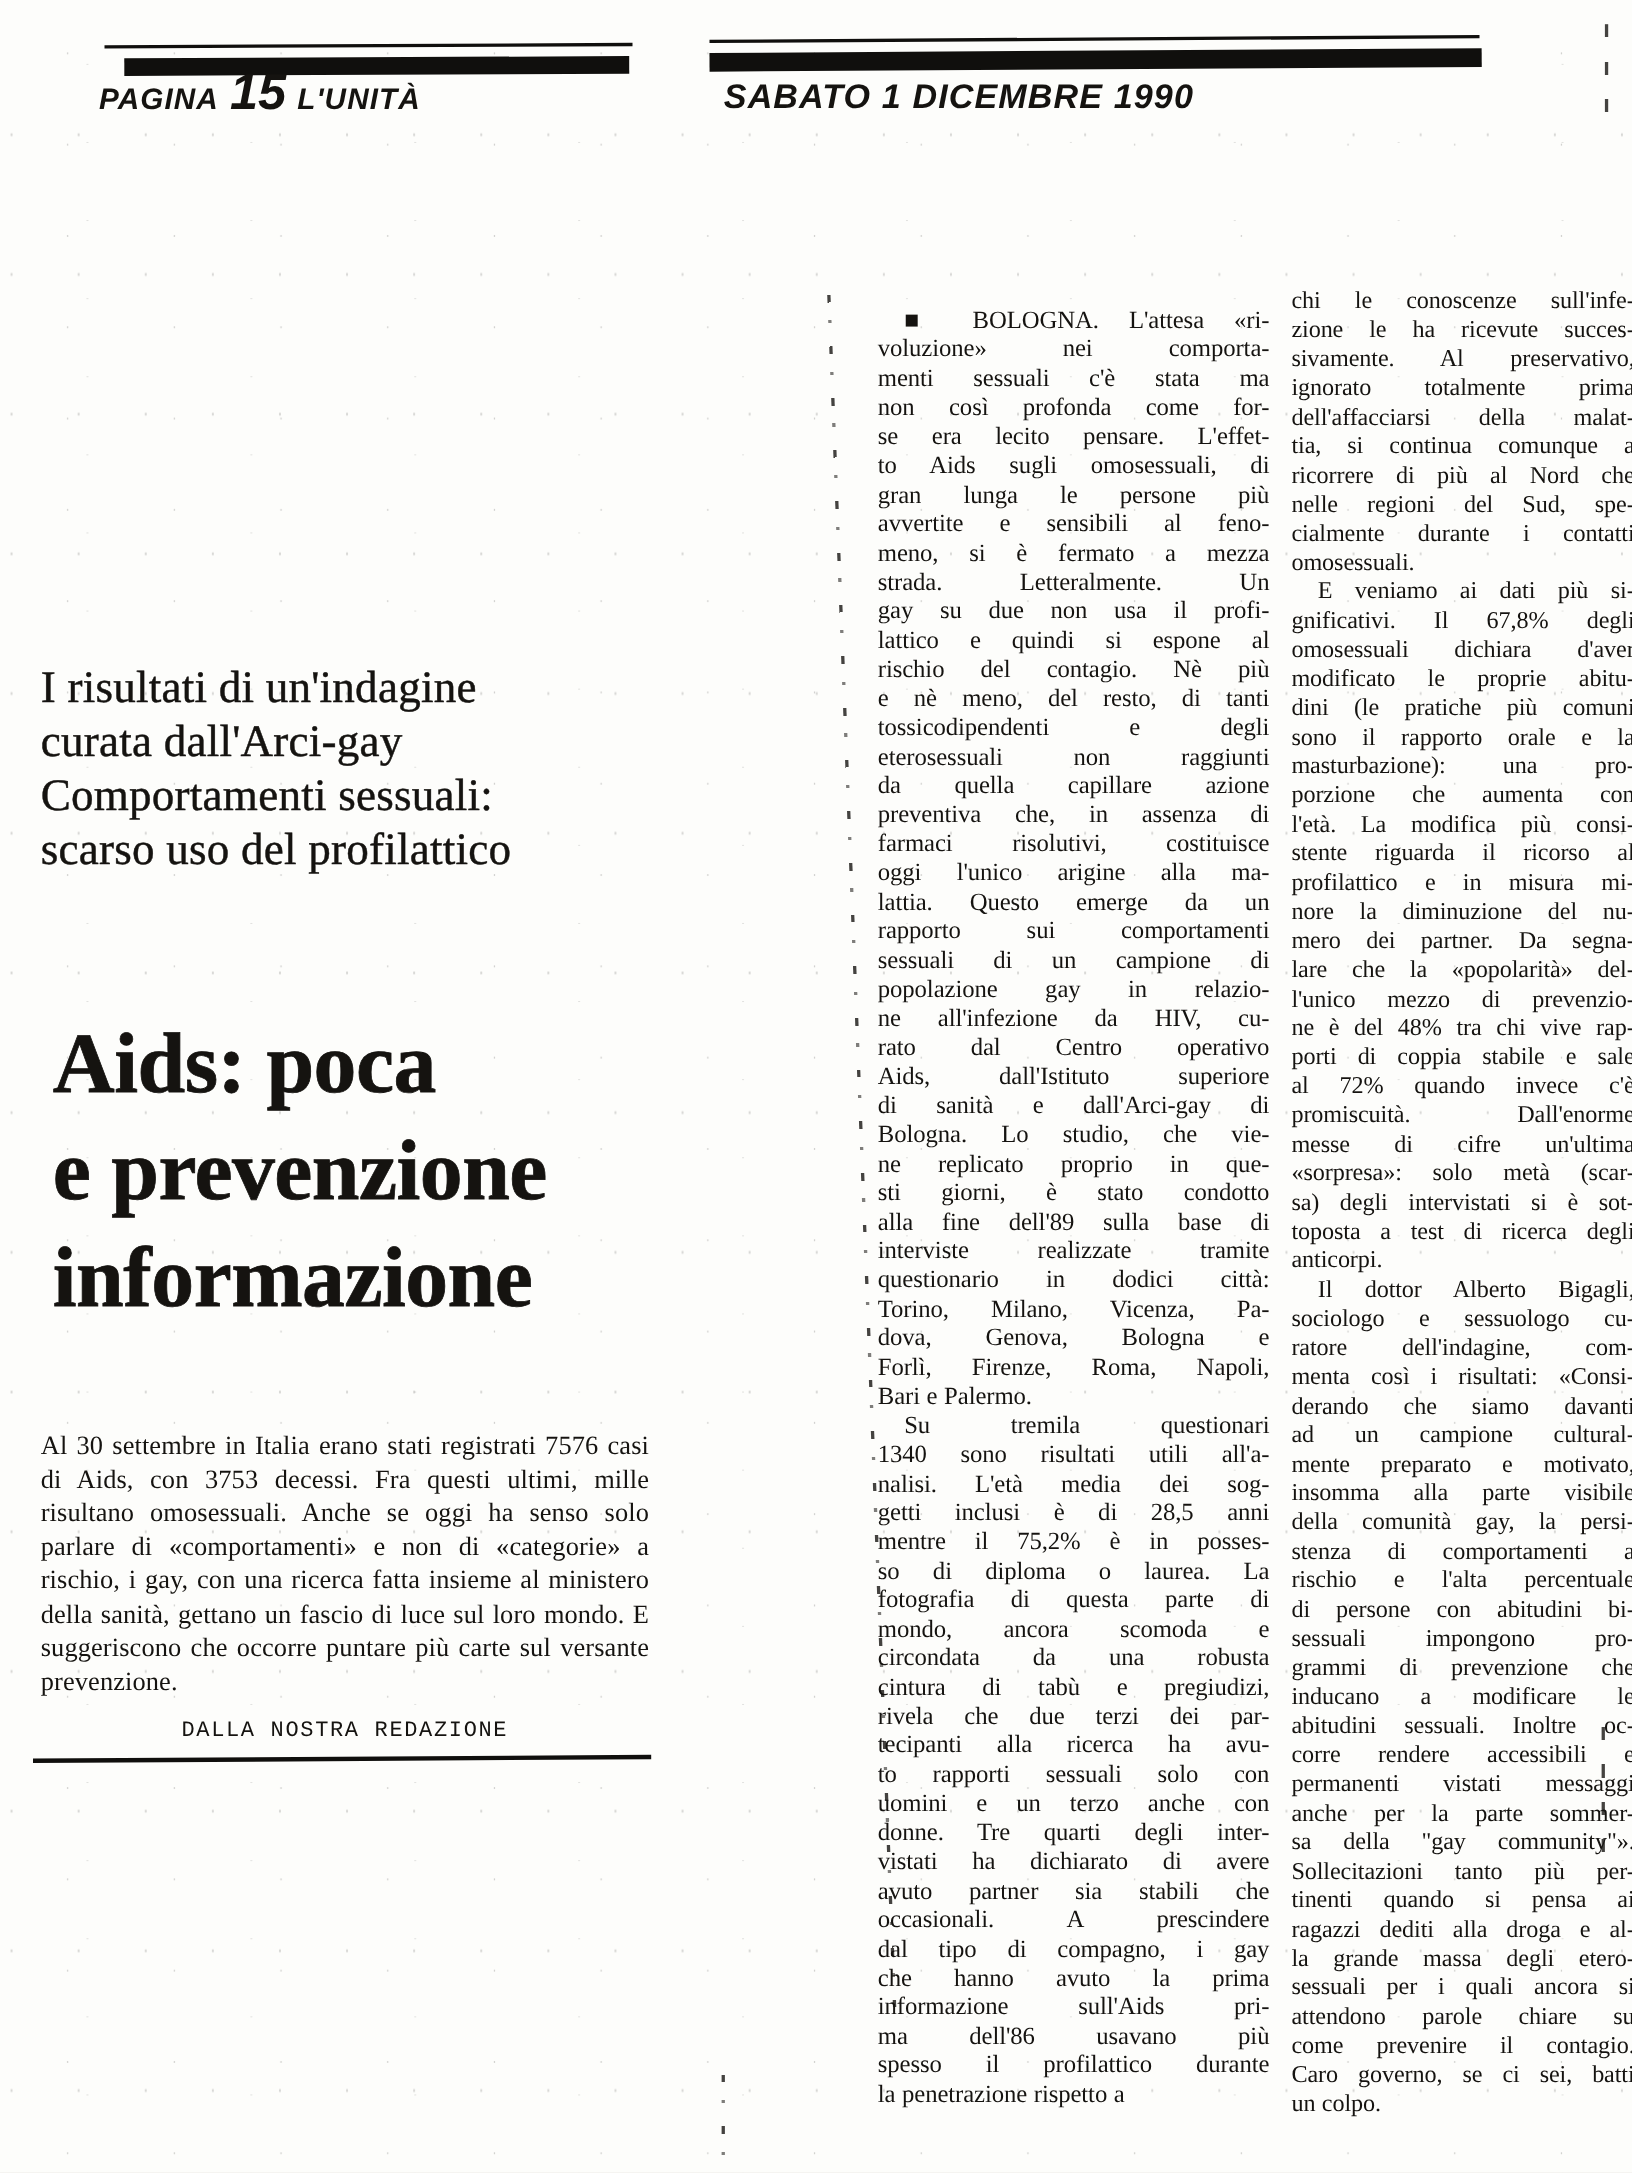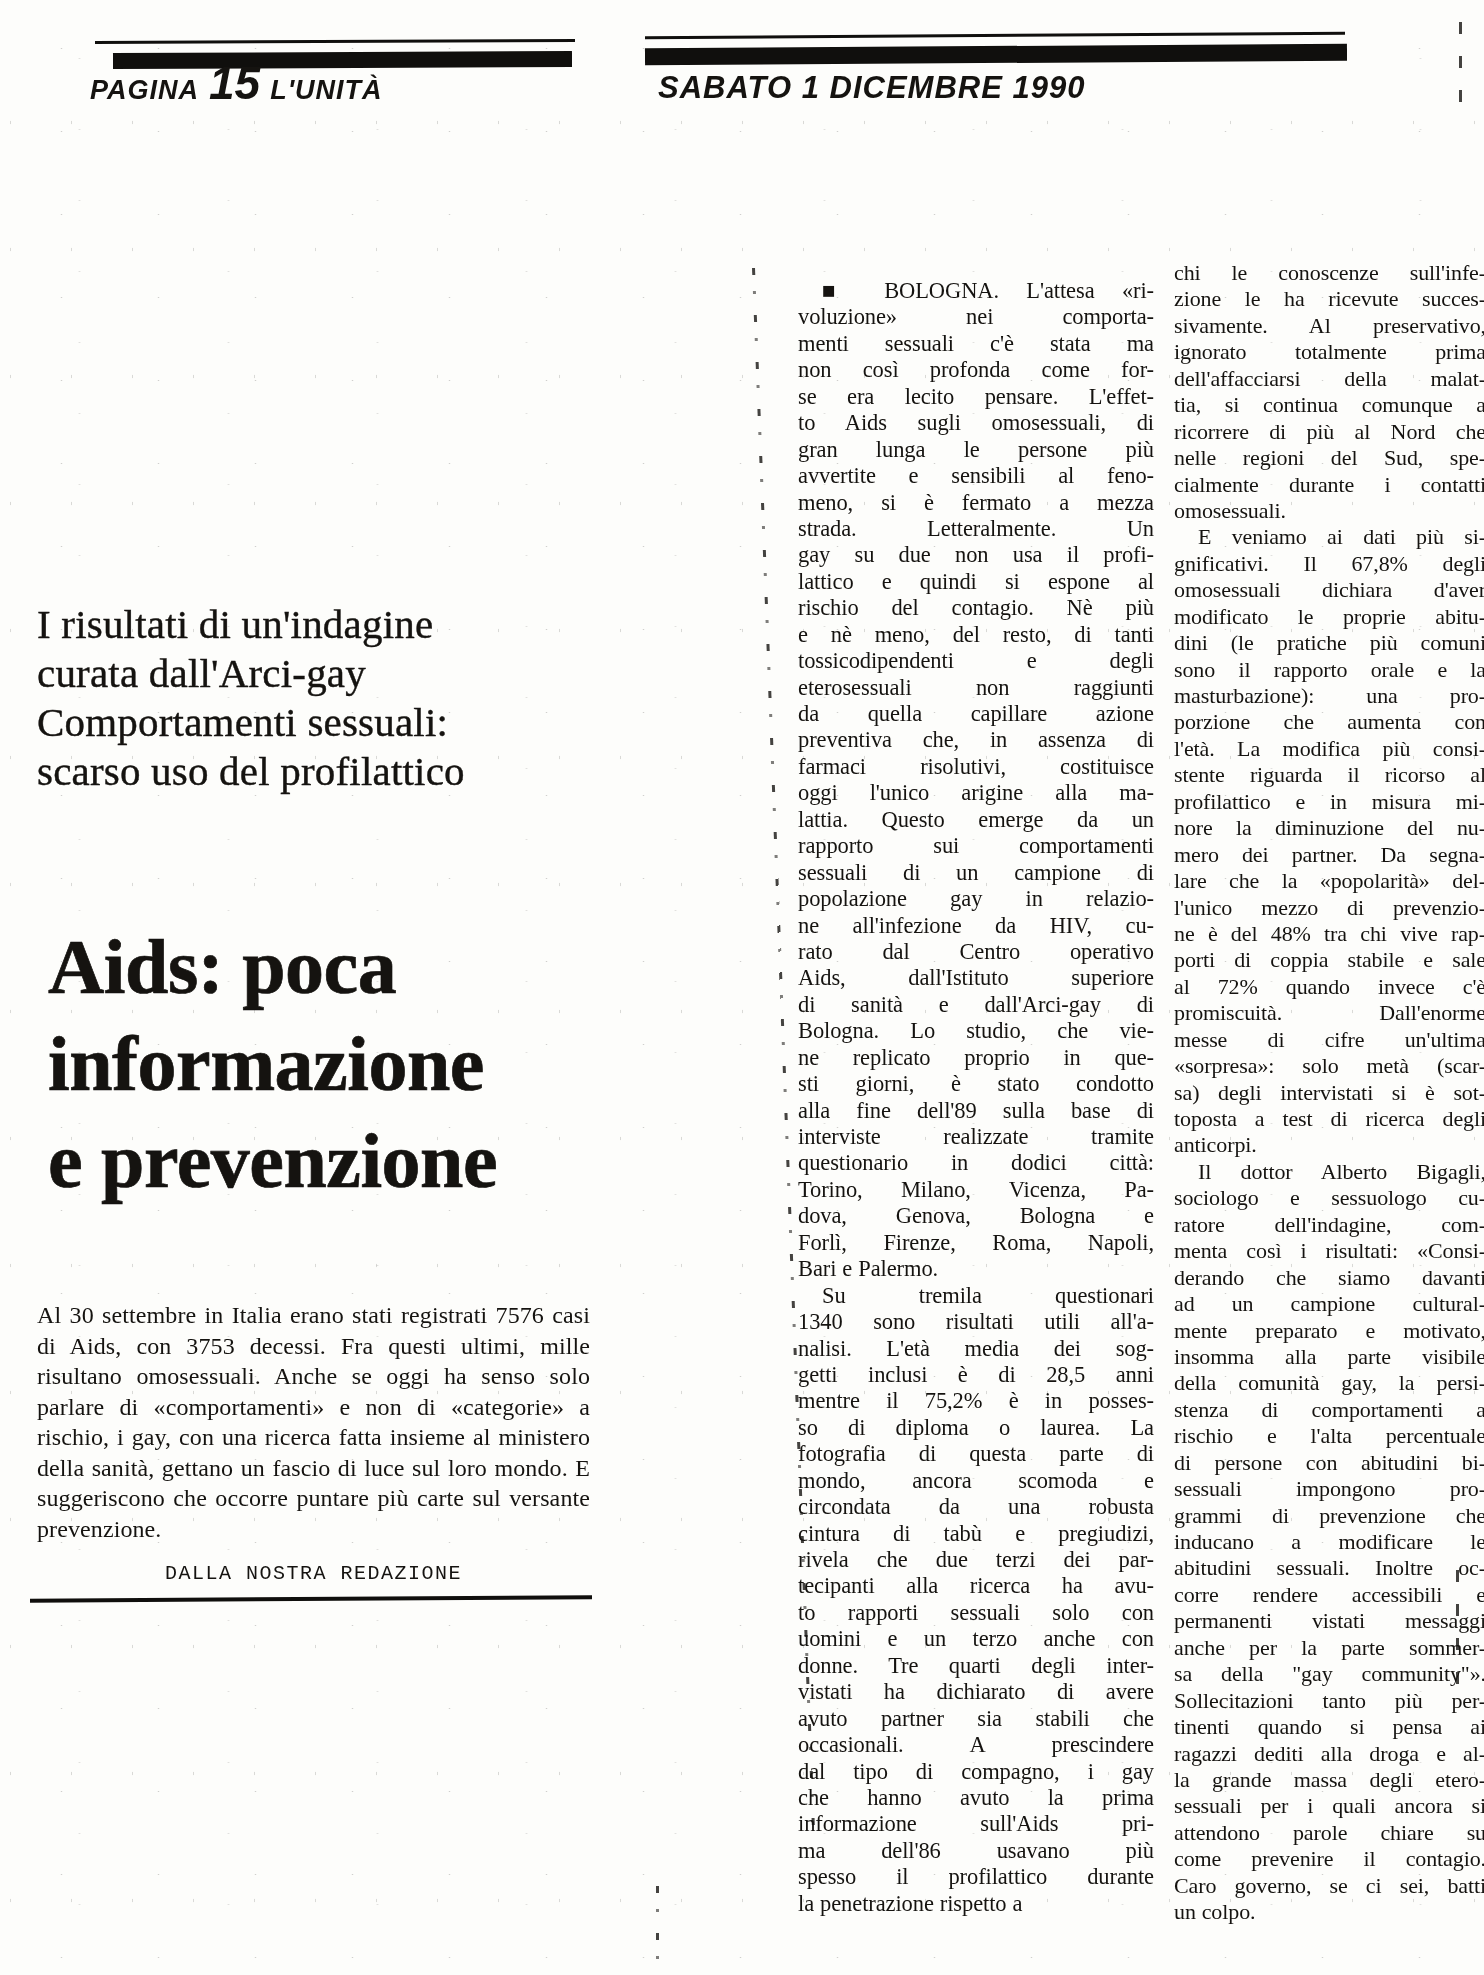--- a/index.html
+++ b/index.html
@@ -138,22 +138,22 @@
 
   <span class="kk-line">I risultati di un'indagine</span>
       <span class="kk-line">curata dall'Arci-gay</span>
       <span class="kk-line">Comportamenti sessuali:</span>
       <span class="kk-line end">scarso uso del profilattico</span>
     </div>
 
   <div class="abs headline">
 
   <span class="hl-line">Aids: poca</span>
+      <span class="hl-line end">e prevenzione</span>
       <span class="hl-line">informazione</span>
-      <span class="hl-line end">e prevenzione</span>
     </div>
 
   <div class="abs lede">Al 30 settembre in Italia erano stati registrati 7576 casi di Aids, con 3753 decessi. Fra questi ultimi, mille risultano omosessuali. Anche se oggi ha senso solo parlare di «comportamenti» e non di «categorie» a rischio, i gay, con una ricerca fatta insieme al ministero della sanità, gettano un fascio di luce sul loro mondo. E suggeriscono che occorre puntare più carte sul versante prevenzione.</div>
 
   <div class="abs byline-label">DALLA NOSTRA REDAZIONE</div>
   <div class="abs byline-rule"></div>
 
   <div class="abs col col1">
 
   <div class="bl ind">■ BOLOGNA. L'attesa «ri-</div>

